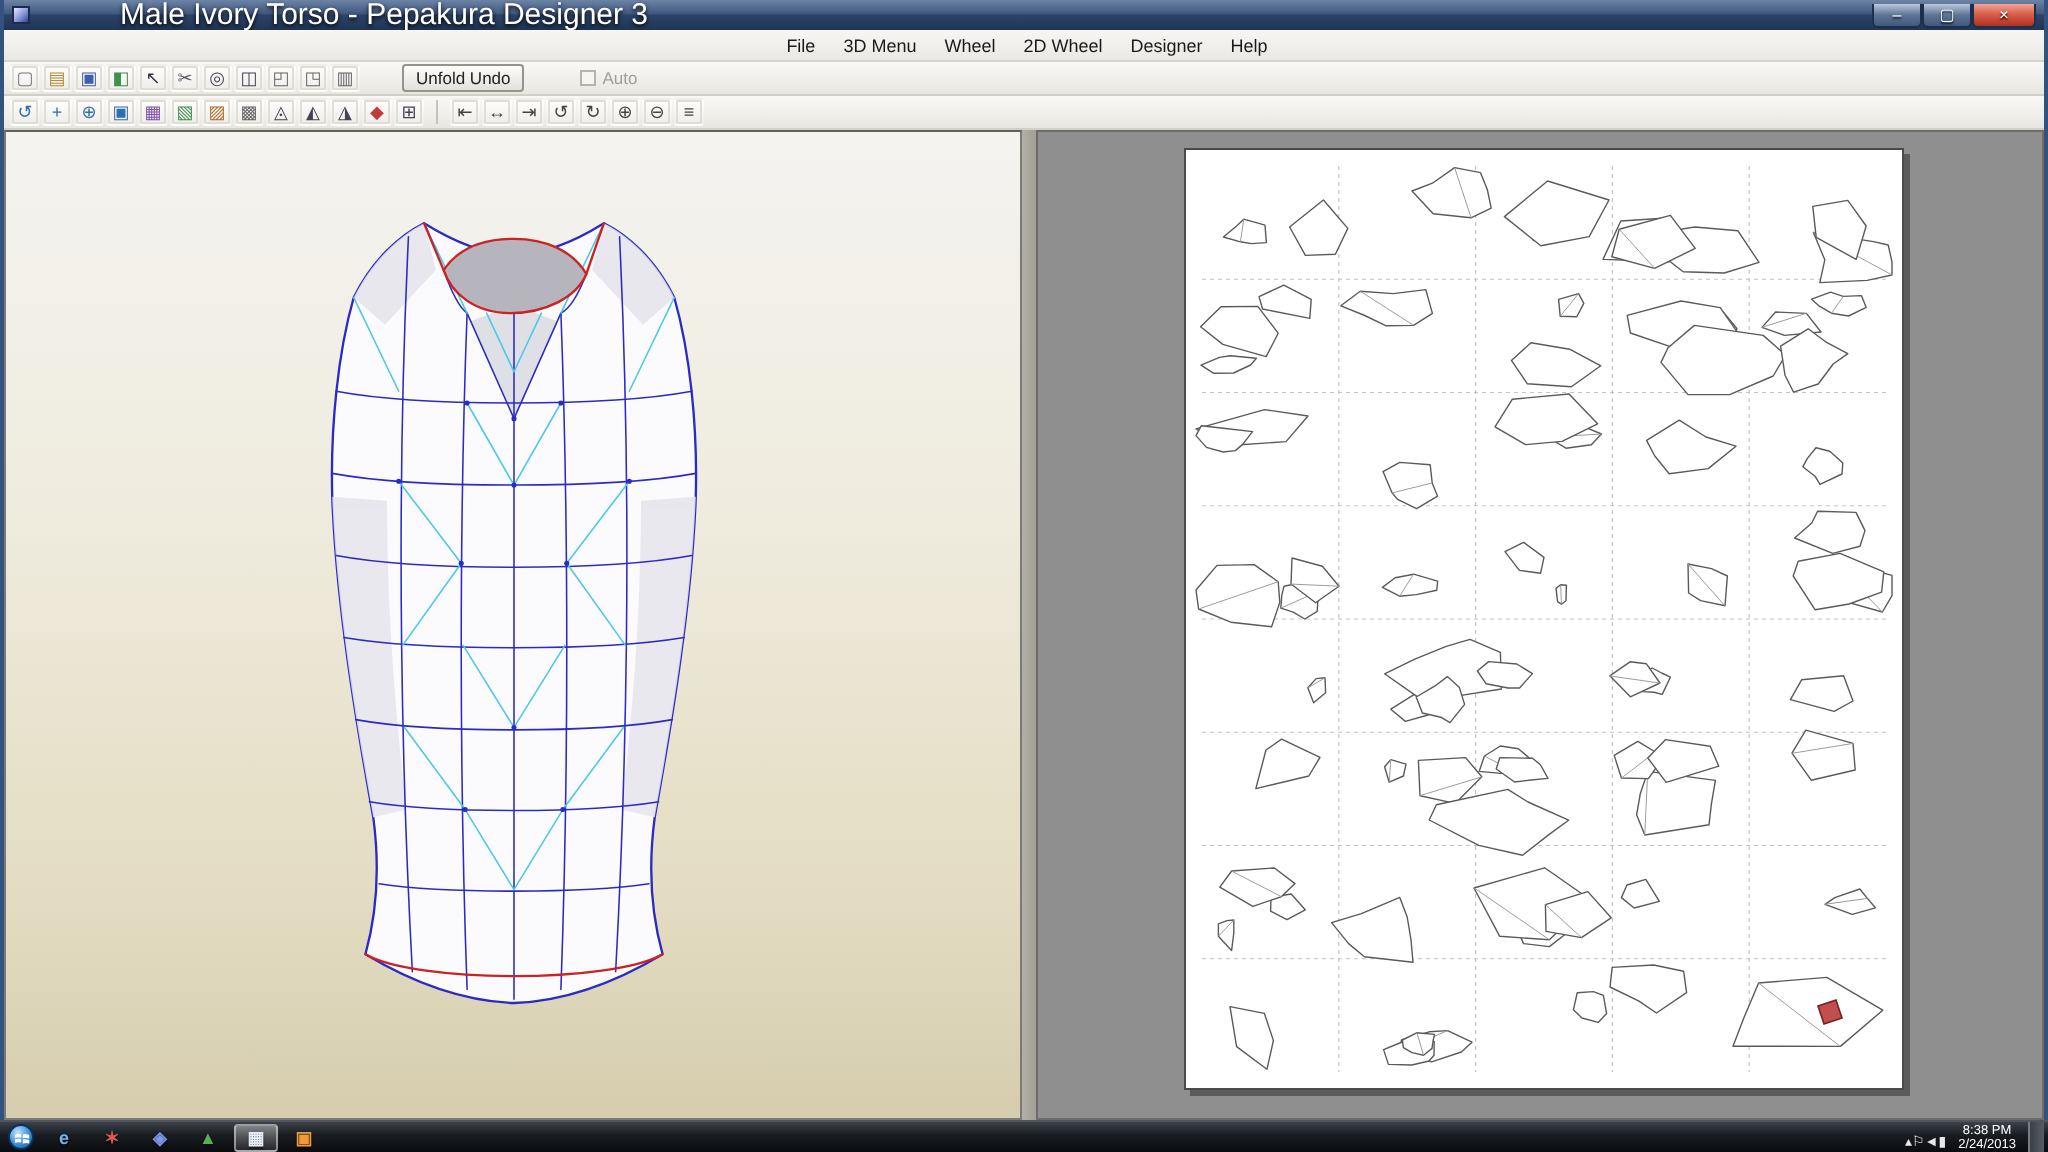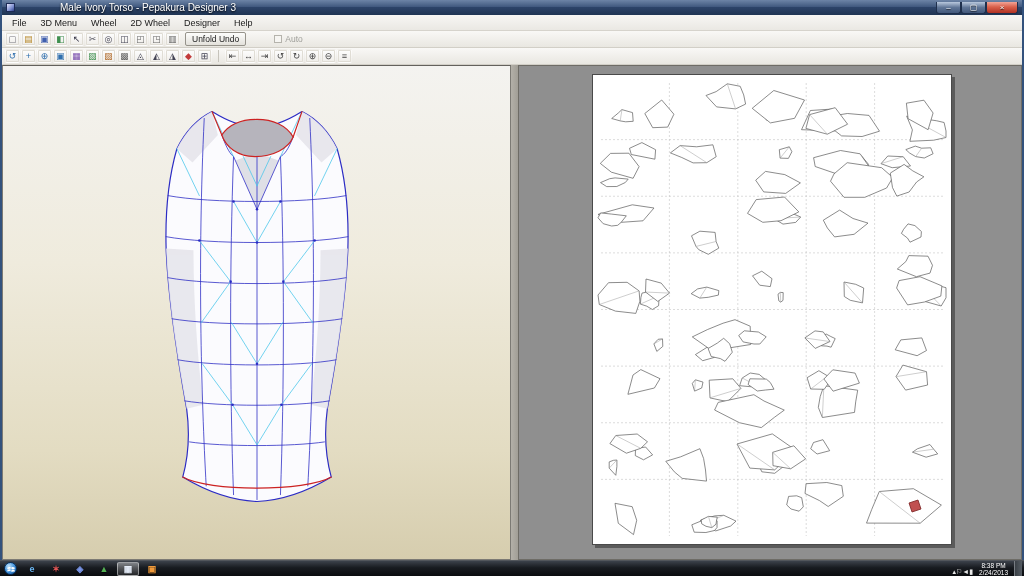--- a/index.html
+++ b/index.html
@@ -6,40 +6,40 @@
   body { background:#000; font-family:"Liberation Sans", sans-serif; }
   .screen { width:1024px; height:576px; position:relative; overflow:hidden; background:#777; }
 
   
   .app { height:560px; display:flex; flex-direction:column;
          border-left:2px solid #33527d; border-right:2px solid #33527d; }
   .titlebar { height:15px; flex:0 0 15px; display:flex; align-items:center; gap:4px; padding:0 4px;
               background:linear-gradient(#6d84a6 0%, #41597f 45%, #2c4368 50%, #203554 100%); }
   .app-ico { width:9px; height:9px; background:linear-gradient(135deg,#e8e8ff,#7d8fd0 60%,#30408a);
              border:1px solid #1c2a55; }
-  .title { color:#fff; font-size:10px; text-shadow:0 1px 2px #000; white-space:nowrap;padding-left:41px; }
+  .title { color:#fff; font-size:15px; text-shadow:0 1px 2px #000; white-space:nowrap;padding-left:41px; }
   .win-controls { margin-left:auto; display:flex; }
   .win-btn { width:25px; height:12px; font-size:8px; line-height:11px; text-align:center; color:#fff;
              background:linear-gradient(#b9c8dd, #5f7596 50%, #42587c); border:1px solid #1e2f4c;
              border-top:none; border-radius:0 0 3px 3px; text-shadow:0 1px 1px #000; cursor:default; }
   .win-btn.close-button { width:32px; background:linear-gradient(#f2a496,#d9604b 45%,#b03123); }
 
   .menubar { height:16px; flex:0 0 16px; display:flex; align-items:center; padding-left:3px;
              background:linear-gradient(#f7f6f4,#eae8e3); border-bottom:1px solid #d6d3cc;
-             font-size:9px; color:#1a1a1a; }
+             font-size:9px; color:#1a1a1a;justify-content:center; }
   .menu-item { padding:1px 7px; border-radius:2px; }
 
   .toolbar { height:17px; flex:0 0 17px; display:flex; align-items:center; padding:0 3px; gap:1px;
              background:linear-gradient(#f9f8f6,#e9e7e1); border-bottom:1px solid #d2cfc7; }
   .tb-group { display:flex; align-items:center; gap:1px; }
   .tb-icon { width:15px; height:14px; font-size:9px; line-height:13px; text-align:center;
              border:1px solid transparent; border-radius:2px; cursor:default;
              background:linear-gradient(#fefefe,#efede9); box-shadow:0 0 0 1px #e0ddd5 inset; }
   .tb-sep { width:1px; height:12px; background:#c6c3bb; margin:0 5px; }
-  .unfold-btn { font-size:8.5px; height:14px; line-height:12px; padding:0 6px; margin-left:4px;
+  .unfold-btn { font-size:8.5px; height:14px; line-height:12px; padding:0 6px; margin-left:20px;
                 background:linear-gradient(#fdfdfc,#e3e1db); border:1px solid #96938b; border-radius:2px;
                 color:#222; font-family:"Liberation Sans",sans-serif; }
   .auto { display:flex; align-items:center; gap:3px; margin-left:27px; font-size:8.5px; color:#a0a09b; }
   .cb { width:8px; height:8px; border:1px solid #b5b3ac; background:#f6f5f2; }
 
   
   .main { flex:1 1 auto; min-height:0; display:flex; background:#8c8a84; }
   .pane3d { width:509px; flex:0 0 509px; position:relative; overflow:hidden;
             border:1px solid #7c7a74; border-top-color:#63615c;
             background:linear-gradient(180deg,#f4f3f0 0%,#efebdd 40%,#e3dcc2 78%,#d6cdae 100%); }

